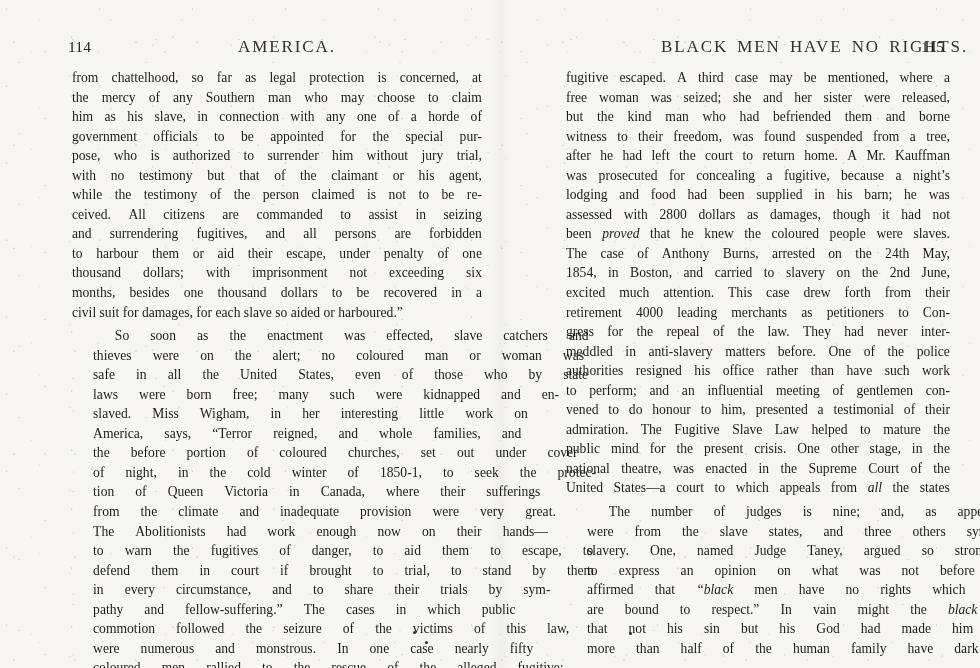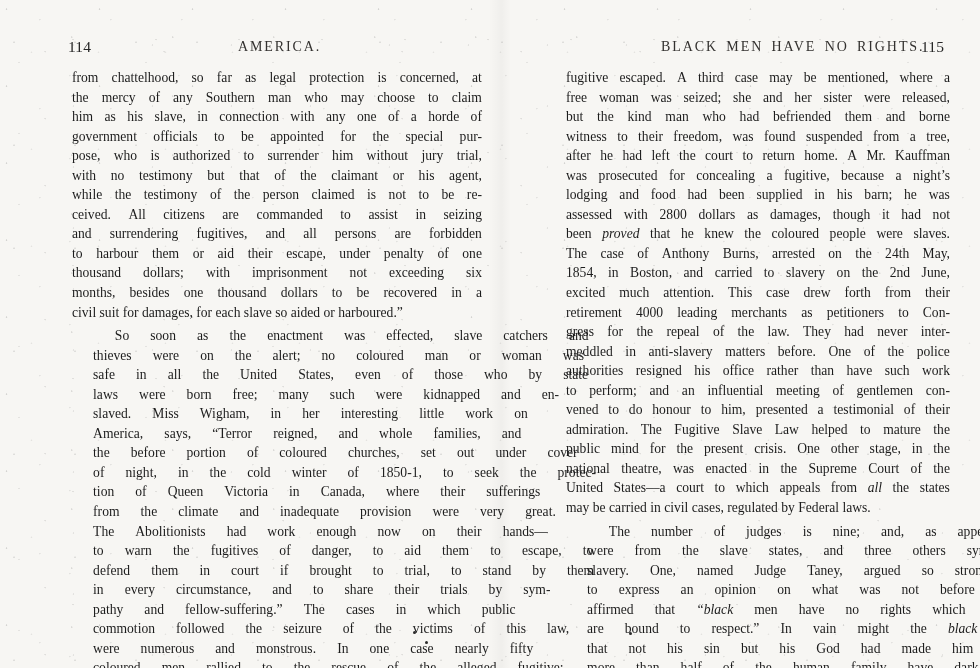--- a/index.html
+++ b/index.html
@@ -54,21 +54,21 @@
     line-height: 18px;
     white-space: nowrap;
   }
   .folio {
     font-size: 15.5px;
     letter-spacing: .2px;
     color: #262626;
     text-align: right;
   }
   .runhead {
-    font-size: 14px;
+    font-size: 17px;
     letter-spacing: 1.9px;
     word-spacing: 3px;
     color: #33312f;
     font-family: Liberation Serif, serif;
   }
   #folio-left  { left: 68px; }
   #runhead-left{ left: 238px; }
   #runhead-right{ left: 661px; }
   #folio-right { left: 906px; margin-left: 15px; }
 
@@ -763,21 +763,20 @@
           <span>States—a</span>
           <span>court</span>
           <span>to</span>
           <span>which</span>
           <span>appeals</span>
           <span>from</span>
           <span><em>all</em></span>
           <span>the</span>
           <span>states</span>
         </span>
-        <span class="ln"><span>may</span> <span>be</span> <span>carried</span> <span>in</span> <span>civil</span> <span>cases,</span> <span>regulated</span> <span>by</span> <span>Federal</span> <span>laws.</span></span>
       </p>
       <p class="indent">
         <span class="ln ind j">
           <span>The</span>
           <span>number</span>
           <span>of</span>
           <span>judges</span>
           <span>is</span>
           <span>nine;</span>
           <span>and,</span>

